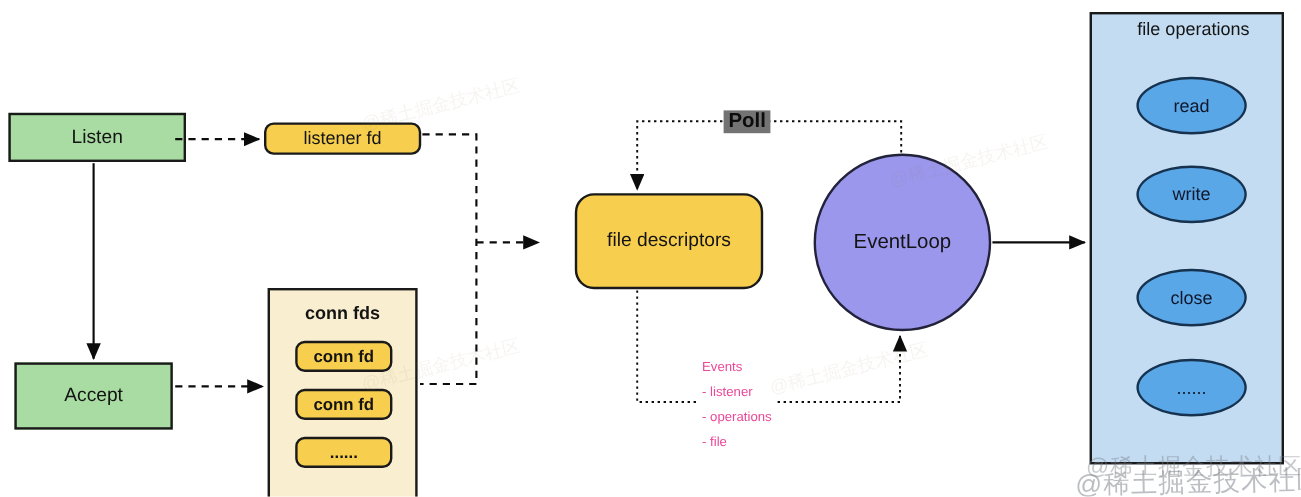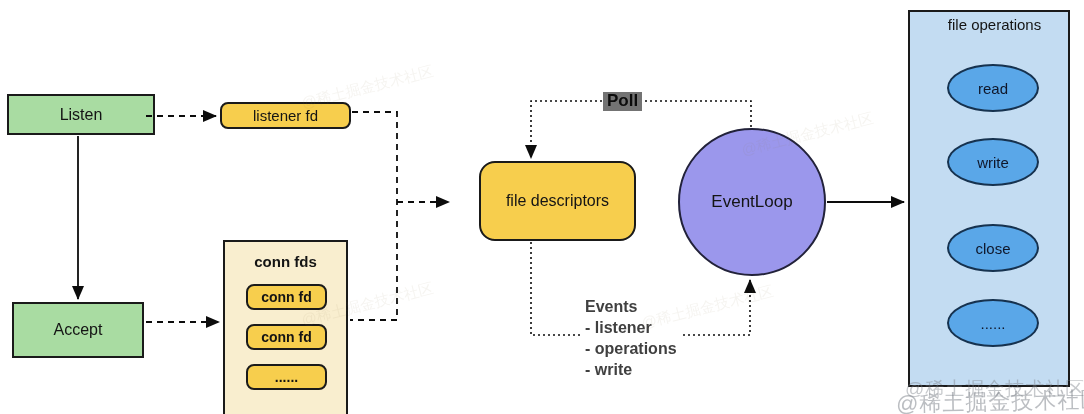--- a/index.html
+++ b/index.html
@@ -28,21 +28,21 @@
   .container-title{
     position:absolute;left:0;right:0;text-align:center;font-size:15px;color:#141414;
   }
   svg.connectors{position:absolute;left:0;top:0;pointer-events:none;}
   .edge-label{
     position:absolute;font-weight:bold;font-size:17px;color:#0c0c0c;
     background:#737373;padding:0 4px;line-height:1.1;
   }
   .events-block{
     position:absolute;left:581px;top:296px;background:#ffffff;
-    font-weight:bold;font-size:16px;color:#404040;line-height:21px;padding:0 4px;
+    font-weight:normal;font-size:11px;color:#ec4899;line-height:21px;padding:0 4px;
   }
   .watermark{
     position:absolute;color:var(--watermark-gray,#7a7f87);
     font-size:20px;letter-spacing:1px;white-space:nowrap;pointer-events:none;
   }
   .faint-mark{
     position:absolute;color:#8c7a50;opacity:0.08;font-size:15px;
     transform:rotate(-14deg);white-space:nowrap;pointer-events:none;
   }
 </style>
@@ -115,21 +115,21 @@
     <path d="M531,242 V335 H750 V280" stroke="#0c0c0c" stroke-width="1.6" fill="none" stroke-dasharray="2,3" marker-end="url(#arrow)"></path>
     <path d="M827,202 H904" stroke="#0c0c0c" stroke-width="1.8" fill="none" marker-end="url(#arrow)"></path>
   </svg>
 
   <div class="edge-label" style="left:603px;top:92px;">Poll</div>
 
   <div class="events-block">
     <div>Events</div>
     <div>- listener</div>
     <div>- operations</div>
-    <div>- write</div>
+    <div>- file</div>
   </div>
 
   <div class="faint-mark" style="left:300px;top:78px;">@稀土掘金技术社区</div>
   <div class="faint-mark" style="left:740px;top:125px;">@稀土掘金技术社区</div>
   <div class="faint-mark" style="left:640px;top:298px;">@稀土掘金技术社区</div>
   <div class="faint-mark" style="left:300px;top:295px;">@稀土掘金技术社区</div>
 
   <div class="watermark" style="left:905px;top:376px;font-size:19px;opacity:0.42;">@稀土掘金技术社区</div>
   <div class="watermark" style="left:896px;top:387px;font-size:22px;opacity:0.5;transform:rotate(-1.2deg);">@稀土掘金技术社区</div>
 

